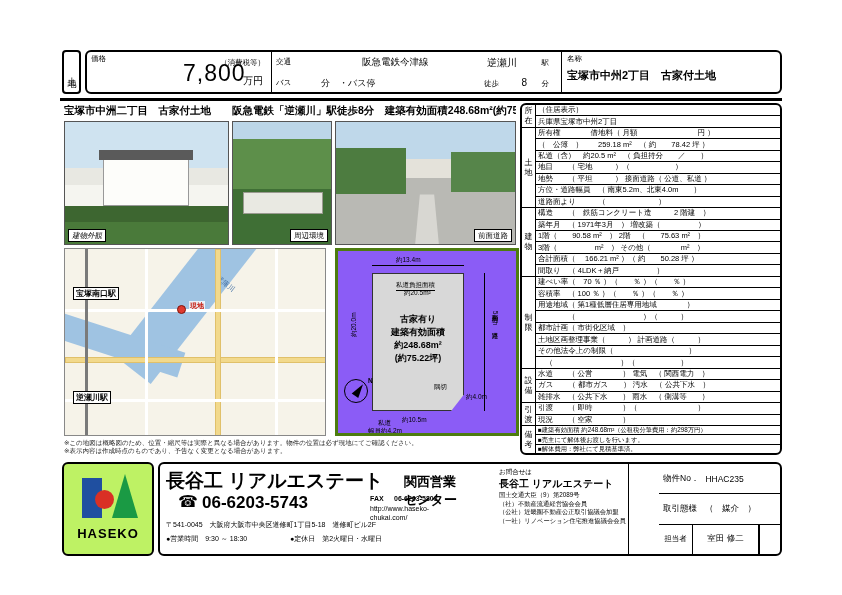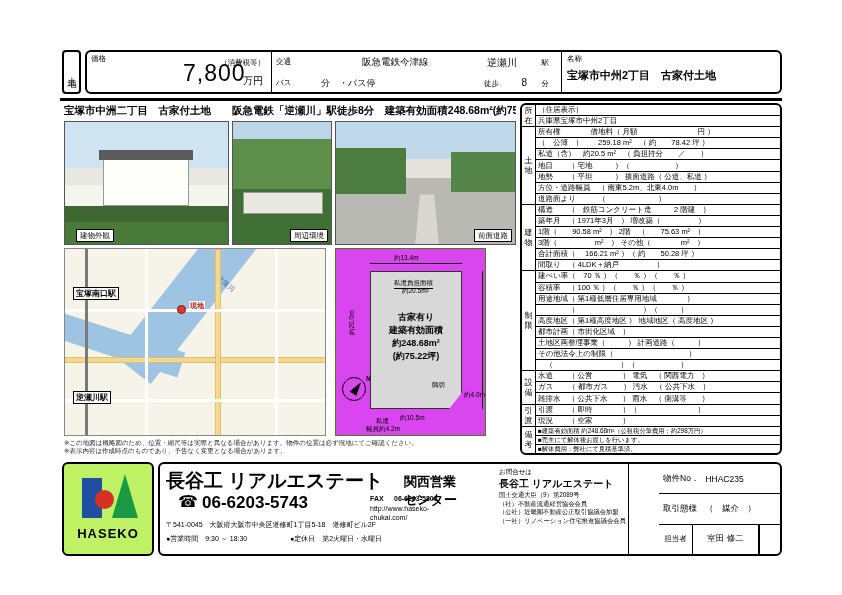--- a/index.html
+++ b/index.html
@@ -29,21 +29,21 @@
   .road-y{position:absolute;background:#f2d98c;border:1px solid #e0c06a;}
   .road-w{position:absolute;background:#fff;}
   .river{position:absolute;background:#9fc3e2;}
   .maplabel{position:absolute;font-size:8px;background:#fff;border:1px solid #000;padding:0 2px;line-height:11px;font-weight:bold;white-space:nowrap;}
   .rail{position:absolute;background:#7a7a7a;}
   .pin{position:absolute;width:9px;height:9px;border-radius:50%;background:#e03a2f;border:1.5px solid #7d140c;}
   .pinlabel{position:absolute;font-size:7px;color:#c61e12;font-weight:bold;background:rgba(255,255,255,.8);padding:0 1px;}
   .maptext{position:absolute;font-size:7px;color:#4a76a8;}
   .disclaimer{left:64px;top:439px;width:452px;font-size:6.5px;color:#222;line-height:8px;}
   
-  .plan{left:335px;top:248px;width:151px;height:188px;border:1px solid #4d7c0f;background:#d946ef;overflow:hidden;}
+  .plan{left:335px;top:248px;width:184px;height:188px;border:3px solid #4d7c0f;background:#8b5cf6;overflow:hidden;}
   .lot{position:absolute;left:34px;top:22px;width:92px;height:138px;background:#d8d8d8;border:1px solid #333;
        clip-path:polygon(0 0,100% 0,100% 88%,86% 100%,0 100%);}
   .dim{position:absolute;font-size:6.5px;white-space:nowrap;}
   .dimline{position:absolute;background:#000;}
   .planbig{position:absolute;left:34px;top:62px;width:92px;text-align:center;font-size:9px;font-weight:bold;line-height:13px;}
   .compass{position:absolute;left:6px;top:128px;width:24px;height:24px;border:1px solid #000;border-radius:50%;}
   .compass .needle{position:absolute;left:10px;top:3px;width:0;height:0;border-left:4px solid transparent;border-right:4px solid transparent;border-bottom:14px solid #000;transform:rotate(35deg);}
   
   .ptable{left:520px;top:103px;width:262px;height:352px;border:2px solid #000;border-radius:6px;background:#fff;display:flex;flex-direction:column;overflow:hidden;}
   .tsec{display:flex;border-bottom:1.5px solid #000;min-height:0;}
@@ -110,21 +110,21 @@
   </div>
 
   <div class="abs thick-rule"></div>
 
   <div class="abs headline">宝塚市中洲二丁目　古家付土地　　阪急電鉄「逆瀬川」駅徒歩8分　建築有効面積248.68m²(約75.22坪)</div>
 
   <div class="abs photo" style="left:64px;width:165px;background:linear-gradient(#cfe3f0 0 38%, #e8e8e2 38% 52%, #f5f5f0 52% 78%, #4a7a3a 78% 100%);">
     <div class="abs" style="left:38px;top:36px;width:86px;height:48px;background:#fdfdfa;border:1px solid #999;"></div>
     <div class="abs" style="left:34px;top:28px;width:94px;height:10px;background:#5a5a5a;"></div>
     <div class="abs" style="left:0;top:84px;width:165px;height:16px;background:#3d6630;"></div>
-    <span class="caption" style="left:11px;">建物外観</span>
+    <span class="caption" style="left:3px;font-style:italic;">建物外観</span>
   </div>
   <div class="abs photo" style="left:232px;width:100px;background:linear-gradient(#bcd6e8 0 14%, #5d8f4a 14% 55%, #3f6f35 55% 100%);">
     <div class="abs" style="left:10px;top:70px;width:80px;height:22px;background:#e9e9e2;border:1px solid #9a9a90;"></div>
     <span class="caption" style="right:3px;">周辺環境</span>
   </div>
   <div class="abs photo" style="left:335px;width:181px;background:linear-gradient(#bfd8ea 0 30%, #e4e2da 30% 46%, #b9b9b4 46% 100%);">
     <div class="abs" style="left:0;top:26px;width:70px;height:46px;background:#4d7c40;"></div>
     <div class="abs" style="right:0;top:30px;width:64px;height:40px;background:#56854a;"></div>
     <div class="abs" style="left:82px;top:60px;width:18px;height:64px;background:#d8d7d2;transform:perspective(80px) rotateX(40deg);"></div>
     <span class="caption" style="right:3px;">前面道路</span>
@@ -220,21 +220,20 @@
       <div class="tsec" style="flex-grow: 9;">
         <div class="tsec-label">
           <div>制</div>
           <div>限</div>
         </div>
         <div class="tsec-rows">
           <div class="trow">建ぺい率（　70 ％ ）（　　％ ）（　　％ ）</div>
           <div class="trow">容積率　（ 100 ％ ）（　　％ ）（　　％ ）</div>
           <div class="trow">用途地域（ 第1種低層住居専用地域　　　　）</div>
           <div class="trow">　　　　（　　　　　　　　　）（　　　）</div>
-          <div class="trow">高度地区（ 第1種高度地区 ） 地域地区（ 高度地区 ）</div>
           <div class="trow">都市計画（ 市街化区域　）</div>
           <div class="trow">土地区画整理事業（　　　） 計画道路（　　　）</div>
           <div class="trow">その他法令上の制限（　　　　　　　　　　）</div>
           <div class="trow">　（　　　　　　　　　）（　　　　　　）</div>
         </div>
       </div>
       <div class="tsec" style="flex-grow: 3;">
         <div class="tsec-label">
           <div>設</div>
           <div>備</div>

